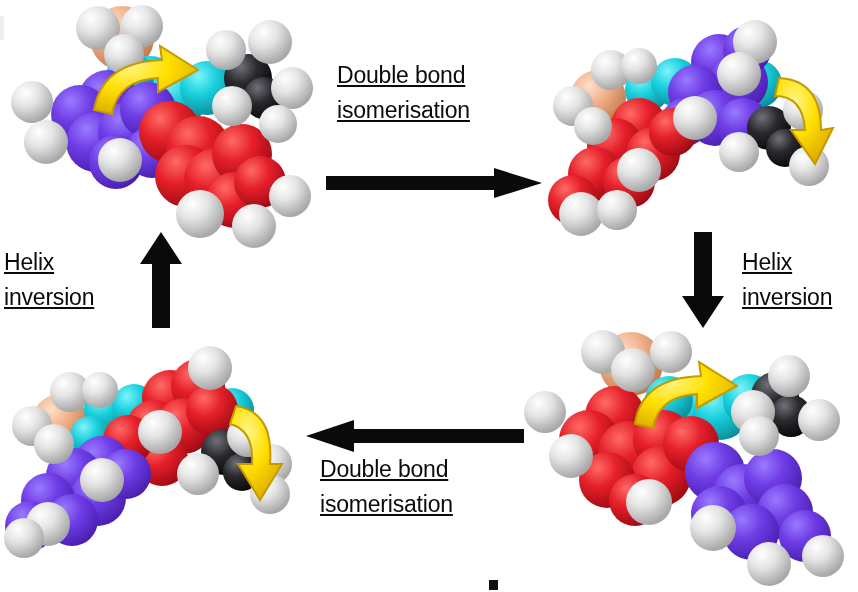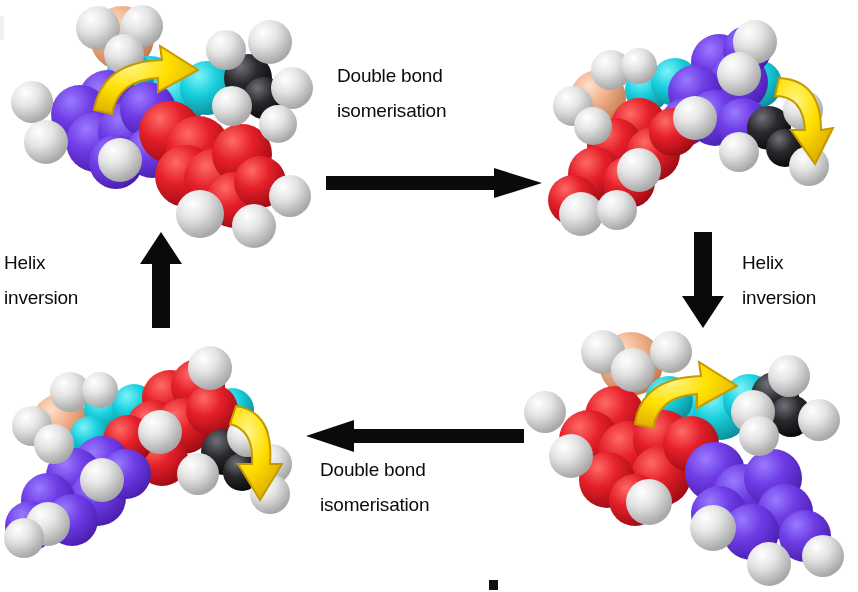--- a/index.html
+++ b/index.html
@@ -9,25 +9,26 @@
     font-family:"Liberation Sans", sans-serif;
     overflow:hidden;
     position:relative;
   }
   #stage{position:absolute;left:0;top:0;width:858px;height:592px;}
 
   
   .label{
     position:absolute;
     color:#0b0b0b;
-    font-size:19px;
+    font-size:23px;
     line-height:35px;
     font-weight:400;
     white-space:pre-line;
     letter-spacing:-0.2px;
+    text-decoration:underline;
   }
   .lbl-tr{left:337px;top:58px;text-align:left;}
   .lbl-hl-left{left:4px;top:245px;text-align:left;}
   .lbl-hl-right{left:742px;top:245px;text-align:left;}
   .lbl-br{left:320px;top:452px;text-align:left;}
 
   
   .arrow{position:absolute;}
   .arrow svg{display:block;overflow:visible;}
 

